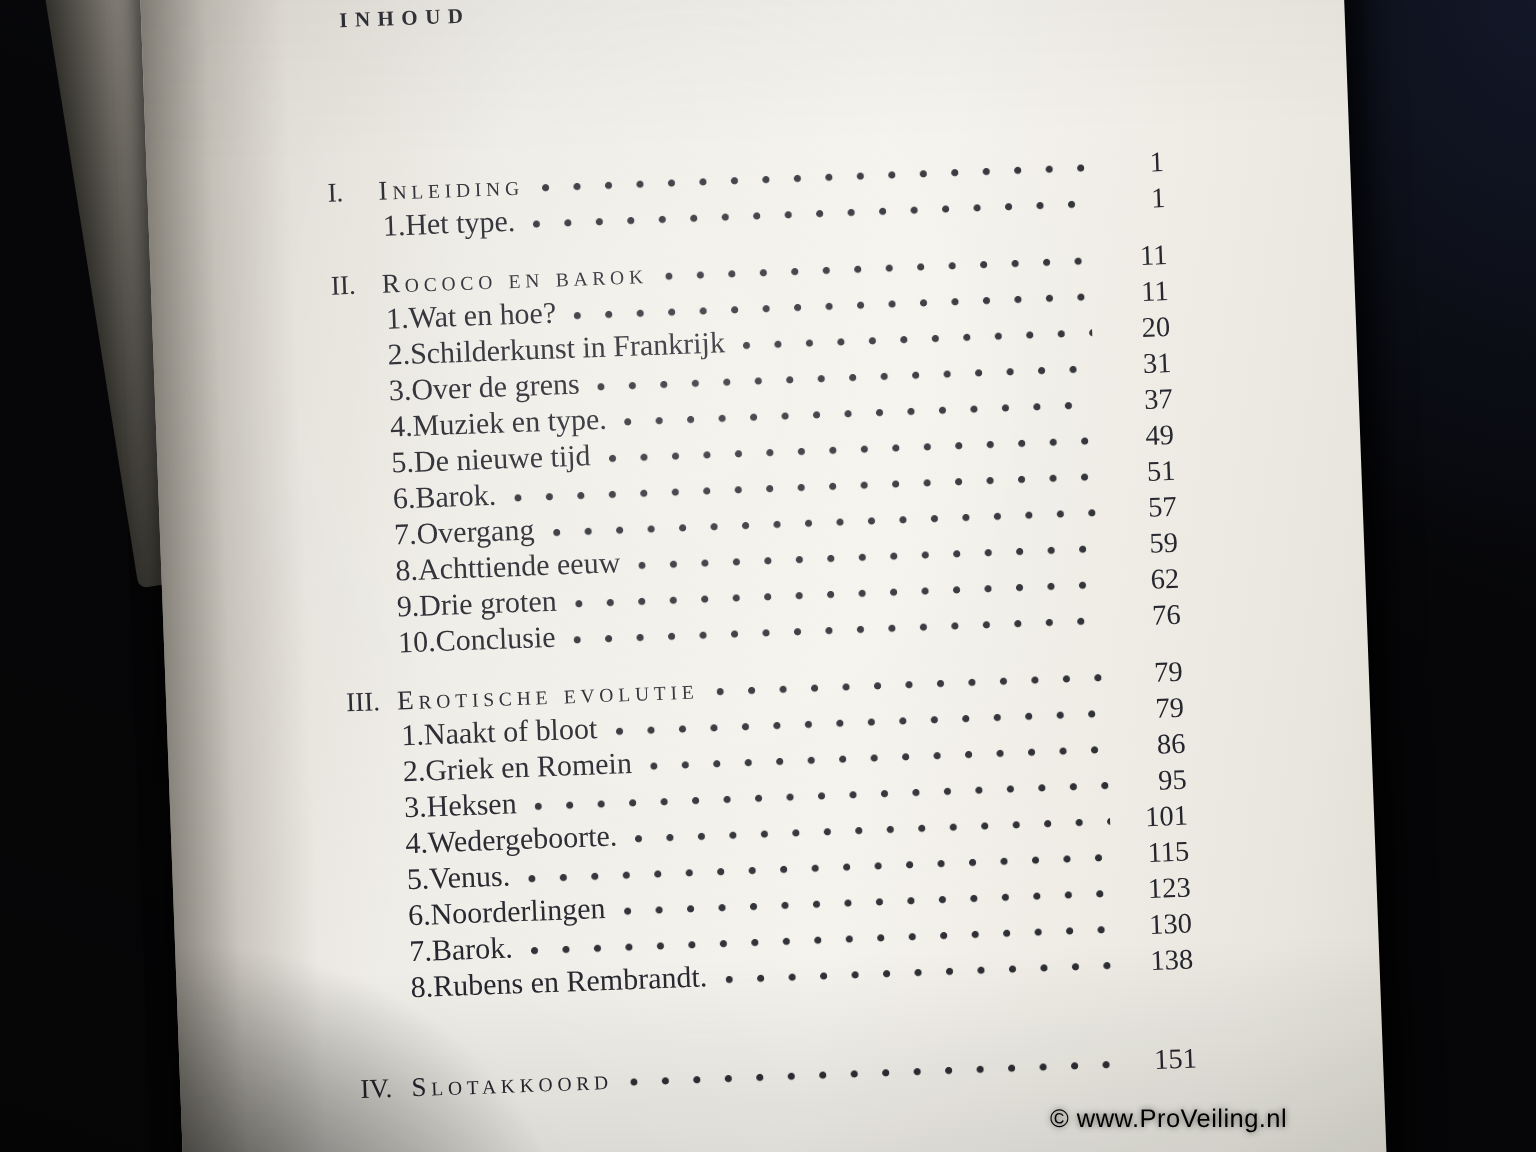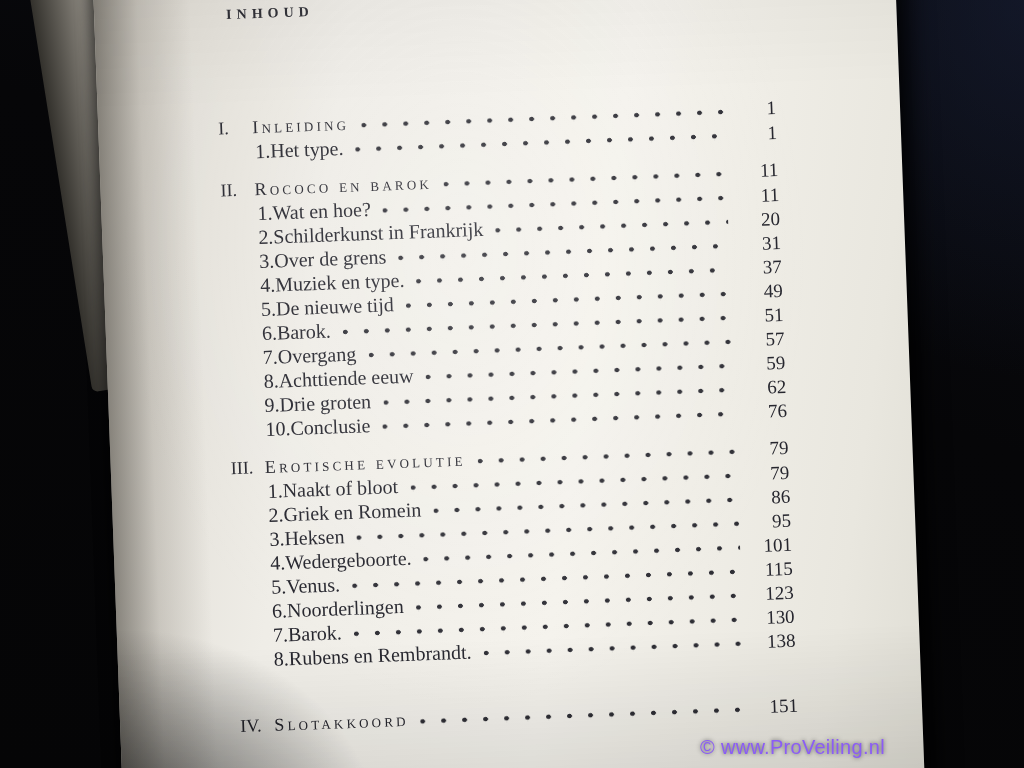--- a/index.html
+++ b/index.html
@@ -79,21 +79,21 @@
     background-size: 21px 7px; background-repeat: repeat-x; background-position: left center;
     min-width: 20px;
   }
   .pg {
     flex: 0 0 auto; width: 44px; text-align: right;
     font-size: 19px; color: #26262e;
   }
   .watermark {
     position: absolute; left: 700px; top: 736px;
     font-family: "Liberation Sans", "DejaVu Sans", sans-serif;
-    font-size: 20px; color: #8b5cf6; letter-spacing: 0.3px;
+    font-size: 17px; color: #000000; letter-spacing: 0.3px;
     text-shadow: 0 0 4px rgba(0,0,0,0.6);
   }
 </style>
 </head>
 <body>
 
 <div class="corner-glow"></div>
 <div class="other-page"></div>
 
 <div class="book-page">

